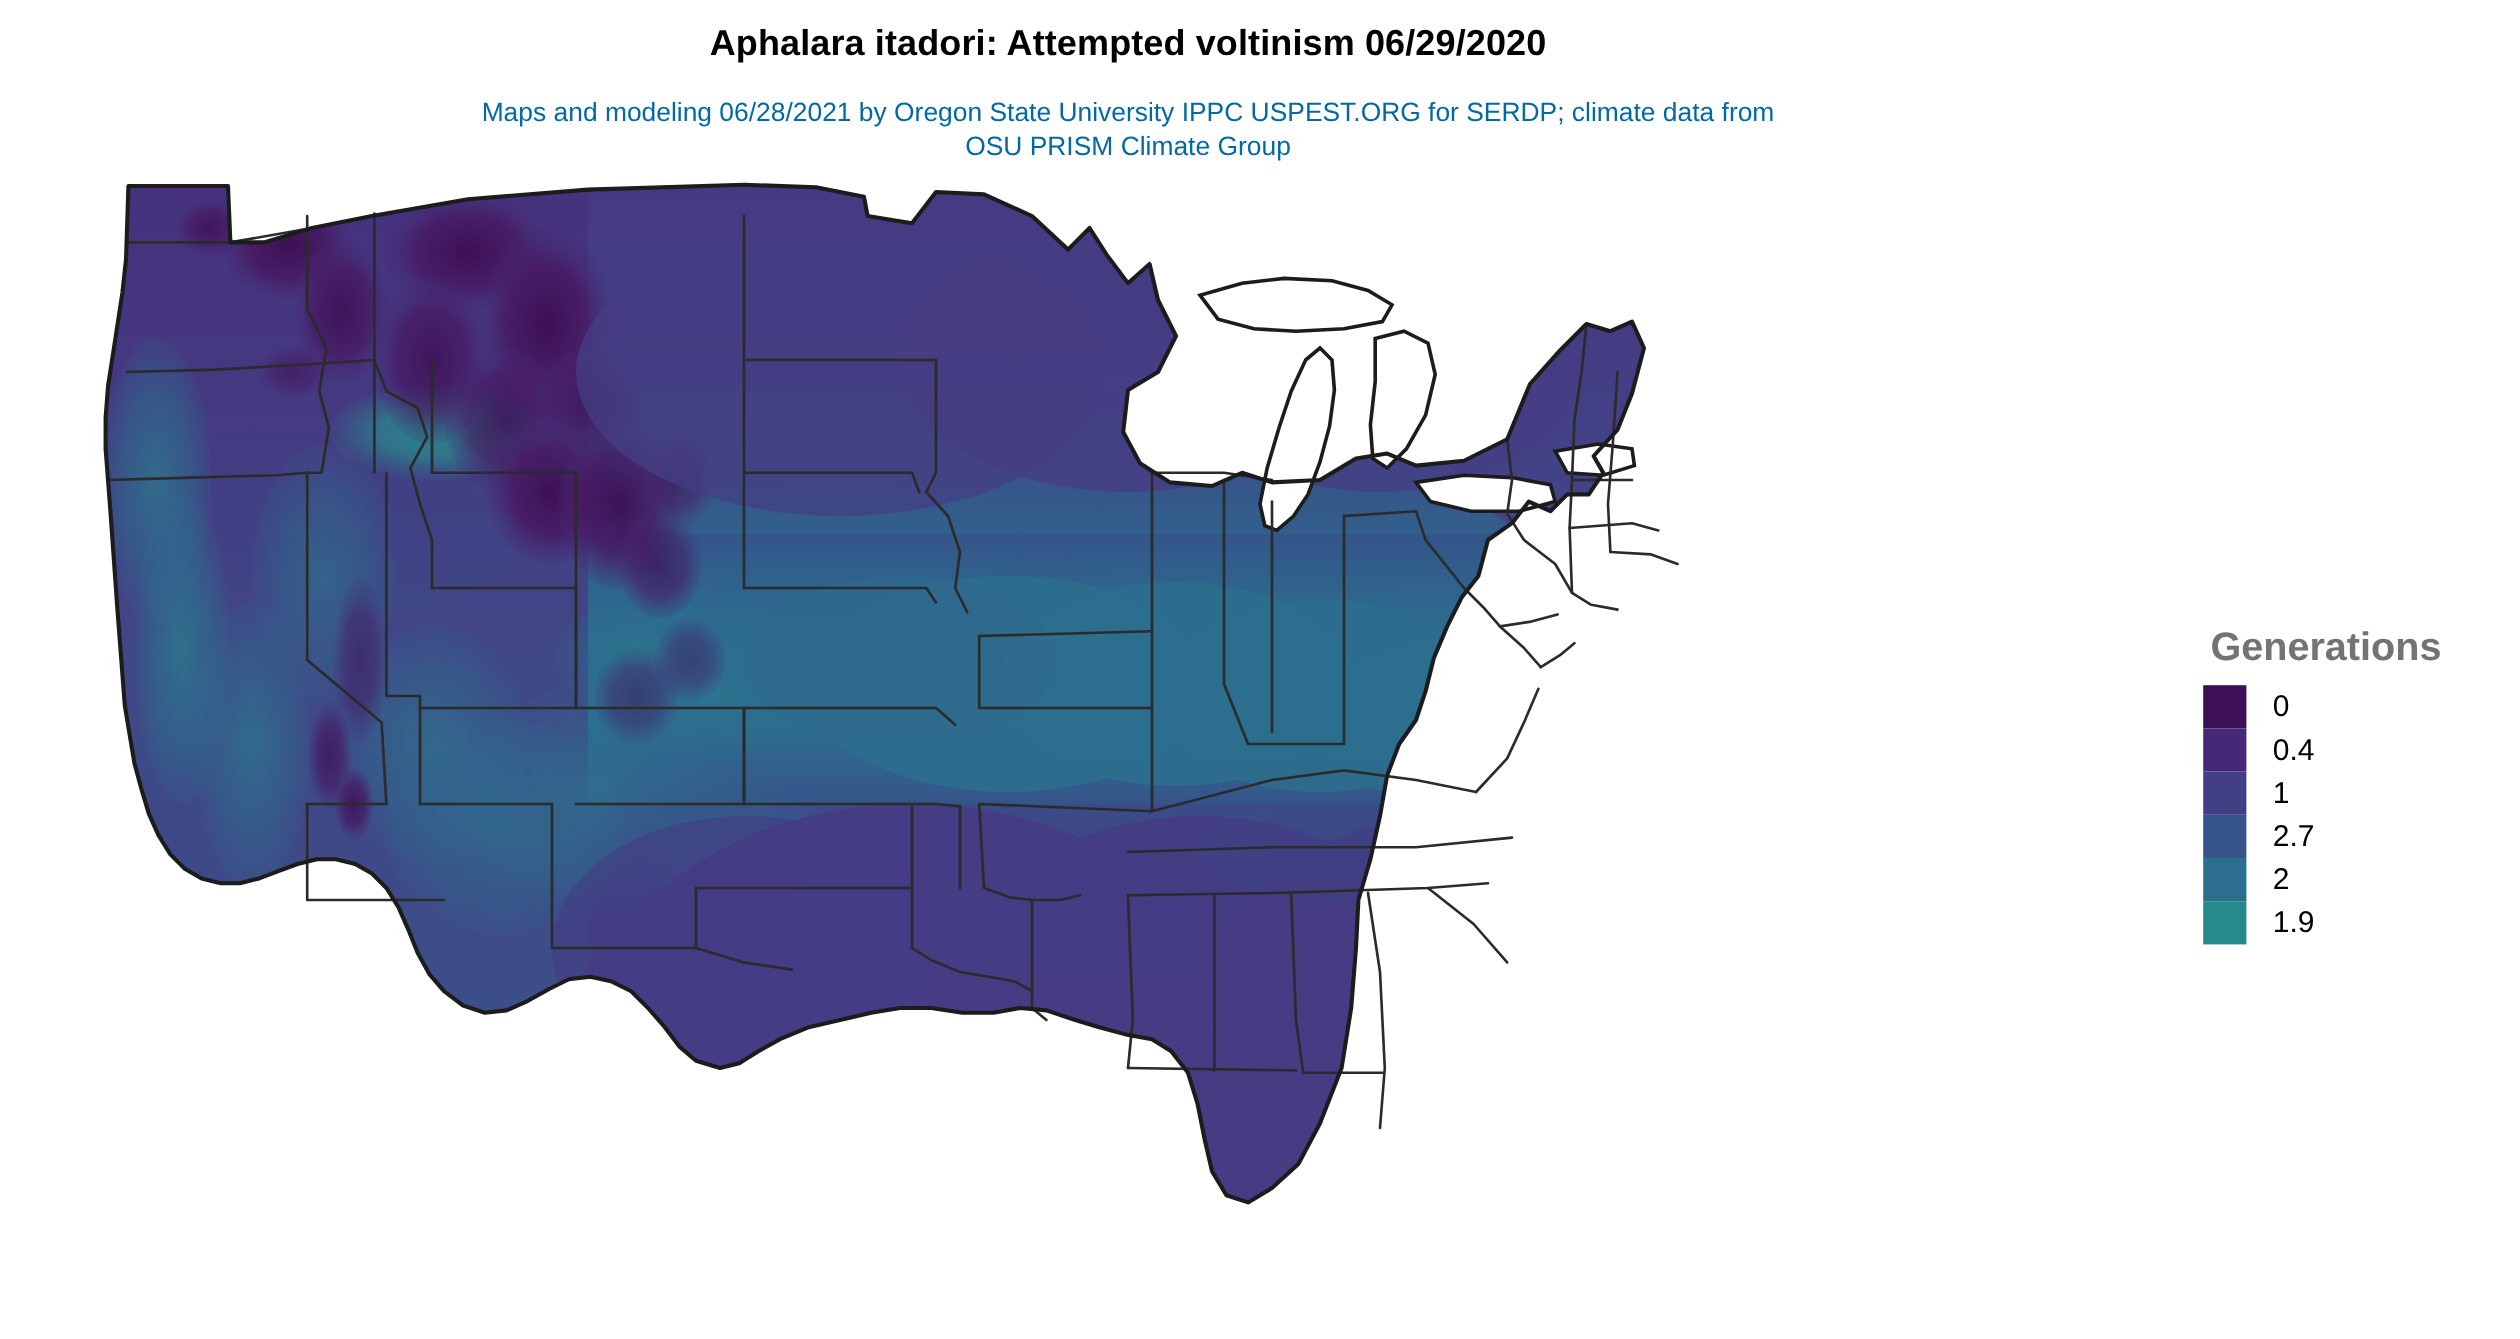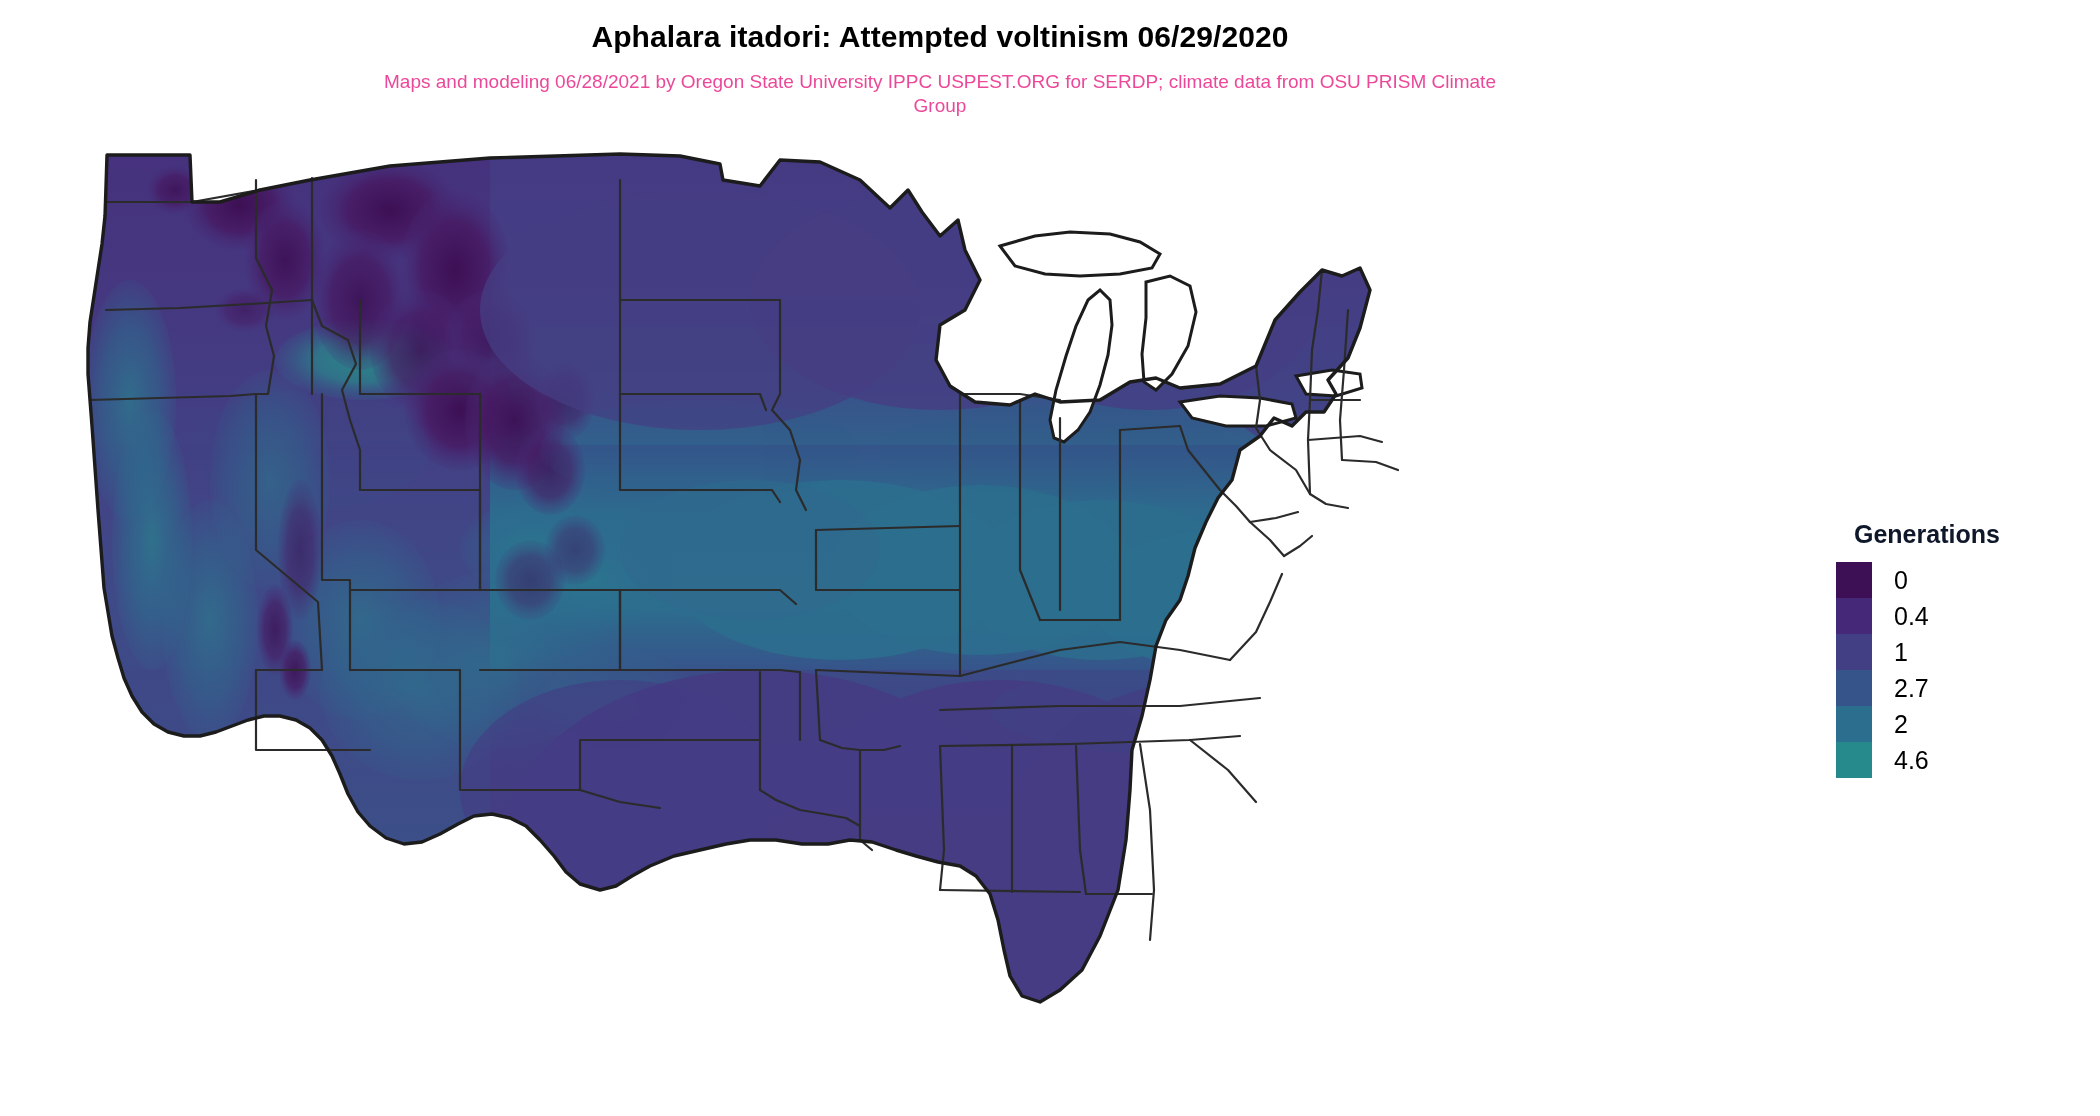--- a/index.html
+++ b/index.html
@@ -30,25 +30,25 @@
   }
   #map-title {
     font-size: 30px;
     font-weight: bold;
     color: #000000;
     letter-spacing: 0.1px;
     line-height: 1.25;
     margin: 0;
   }
   #map-subtitle {
-    font-size: 19px;
+    font-size: 22px;
     font-weight: normal;
-    color: #ec4899;
+    color: #0369a1;
     line-height: 1.30;
-    margin: 14px 0 0 0;
+    margin: 24px 0 0 0;
     max-width: 1130px;
     margin-left: auto;
     margin-right: auto;
   }
   #map-area {
     position: absolute;
     left: 60px;
     top: 150px;
     width: 1760px;
     height: 940px;
@@ -59,24 +59,24 @@
     height: 100%;
   }
   
   #legend {
     position: absolute;
     left: 1836px;
     top: 520px;
     width: 240px;
   }
   #legend-title {
-    font-size: 25px;
+    font-size: 33px;
     font-weight: bold;
-    color: #0f172a;
-    margin: 0 0 13px 18px;
+    color: #737373;
+    margin: 0 0 13px 6px;
     white-space: nowrap;
   }
   .legend-rows {
     position: relative;
   }
   .legend-row {
     display: flex;
     align-items: center;
     height: 36px;
   }
@@ -425,18 +425,18 @@
         <div class="legend-row">
           <div class="legend-swatch" style="background: rgb(54, 84, 138);"></div>
           <div class="legend-label">2.7</div>
         </div>
         <div class="legend-row">
           <div class="legend-swatch" style="background: rgb(44, 110, 142);"></div>
           <div class="legend-label">2</div>
         </div>
         <div class="legend-row">
           <div class="legend-swatch" style="background: rgb(38, 138, 140);"></div>
-          <div class="legend-label">4.6</div>
+          <div class="legend-label">1.9</div>
         </div>
       </div>
   </div>
 
 </div>
 
 </body></html>

